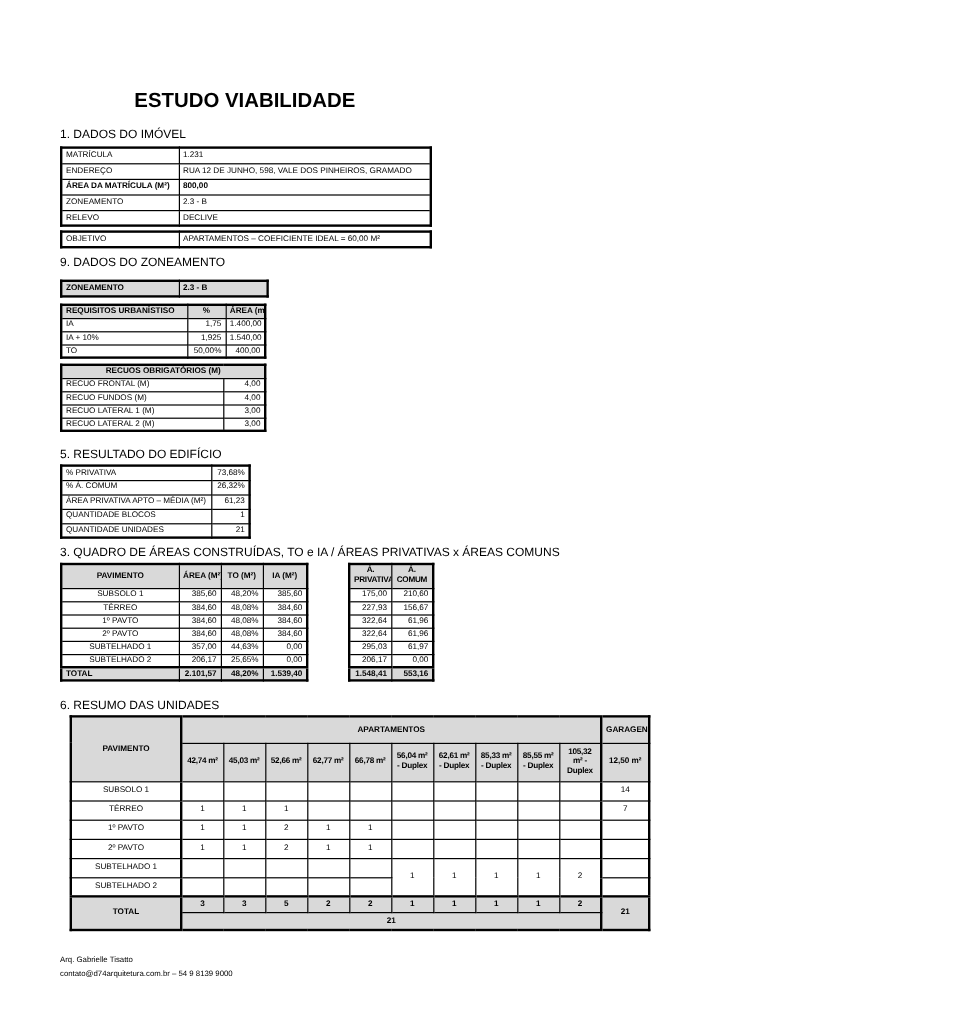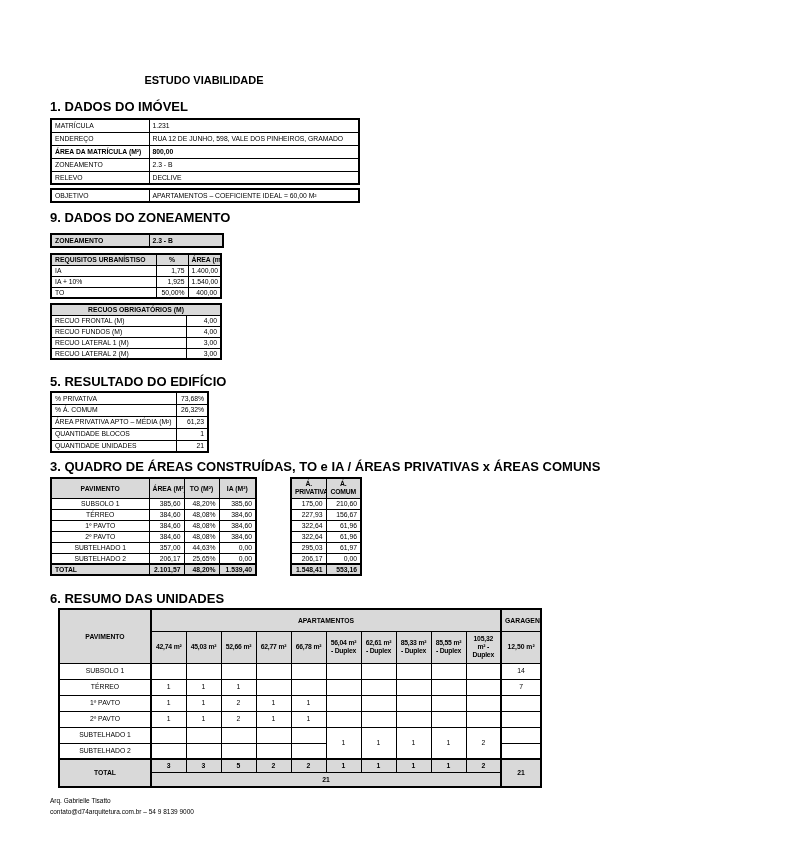--- a/index.html
+++ b/index.html
@@ -4,23 +4,23 @@
 <style>
   * { box-sizing: border-box; }
   html, body { margin: 0; padding: 0; background: #ffffff; }
   .page {
     position: relative; width: 800px; height: 850px; overflow: hidden;
     background: #ffffff; color: #000;
     font-family: "Liberation Sans", sans-serif;
   }
   .content { position: absolute; left: 50px; top: 74px; width: 500px; }
 
-  .title { width: 308px; text-align: center; font-size: 11px; font-weight: 700; }
-
-  .sec-heading { font-size: 13px; font-weight: 700; white-space: nowrap; }
+  .title { width: 308px; text-align: center; font-size: 17px; font-weight: 700; }
+
+  .sec-heading { font-size: 10px; font-weight: 400; white-space: nowrap; }
   .mt13 { margin-top: 13px; } .mt8 { margin-top: 8px; } .mt7 { margin-top: 7px; }
   .mt14 { margin-top: 14px; } .mt6 { margin-top: 6px; } .mt15 { margin-top: 15px; }
 
   table { border-collapse: collapse; table-layout: fixed; border: 2px solid #000; }
   td, th {
     border: 1px solid #000; font-size: 6.8px; font-weight: 400;
     padding: 0 3px; line-height: 1.1; overflow: hidden; white-space: nowrap;
     text-align: left; height: 13px; vertical-align: middle;
   }
   .shade { background: #d9d9d9; }

